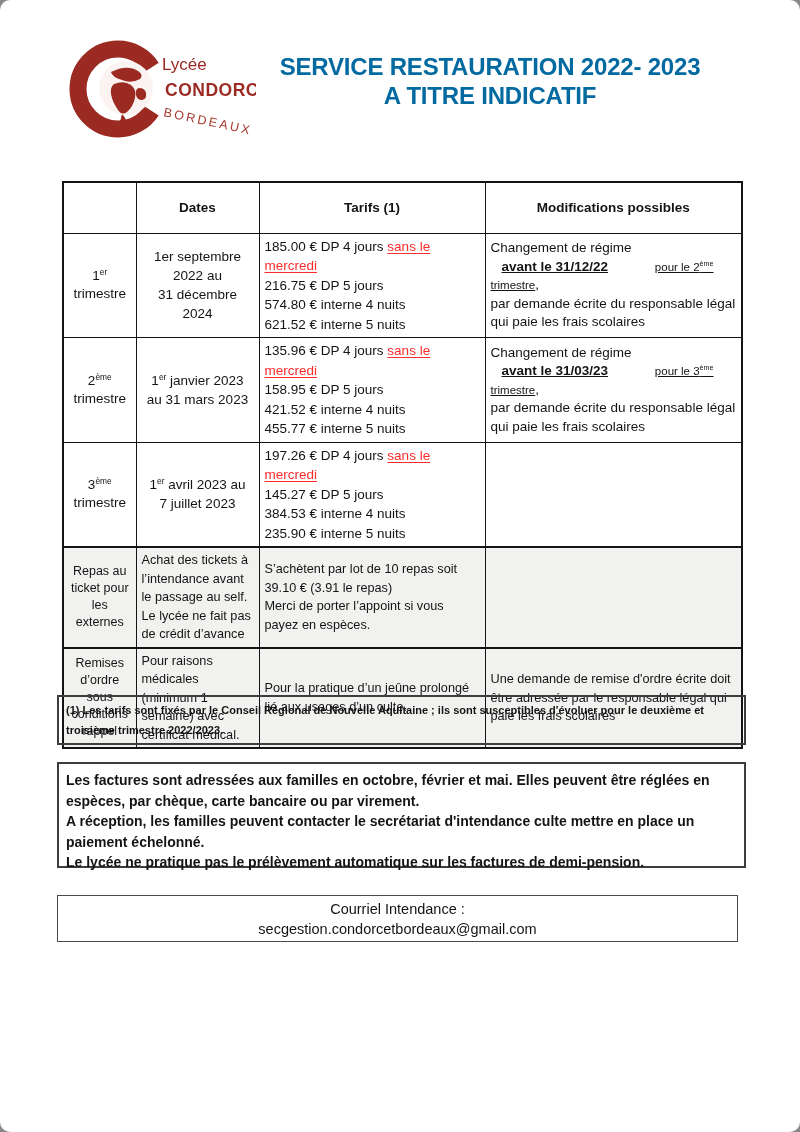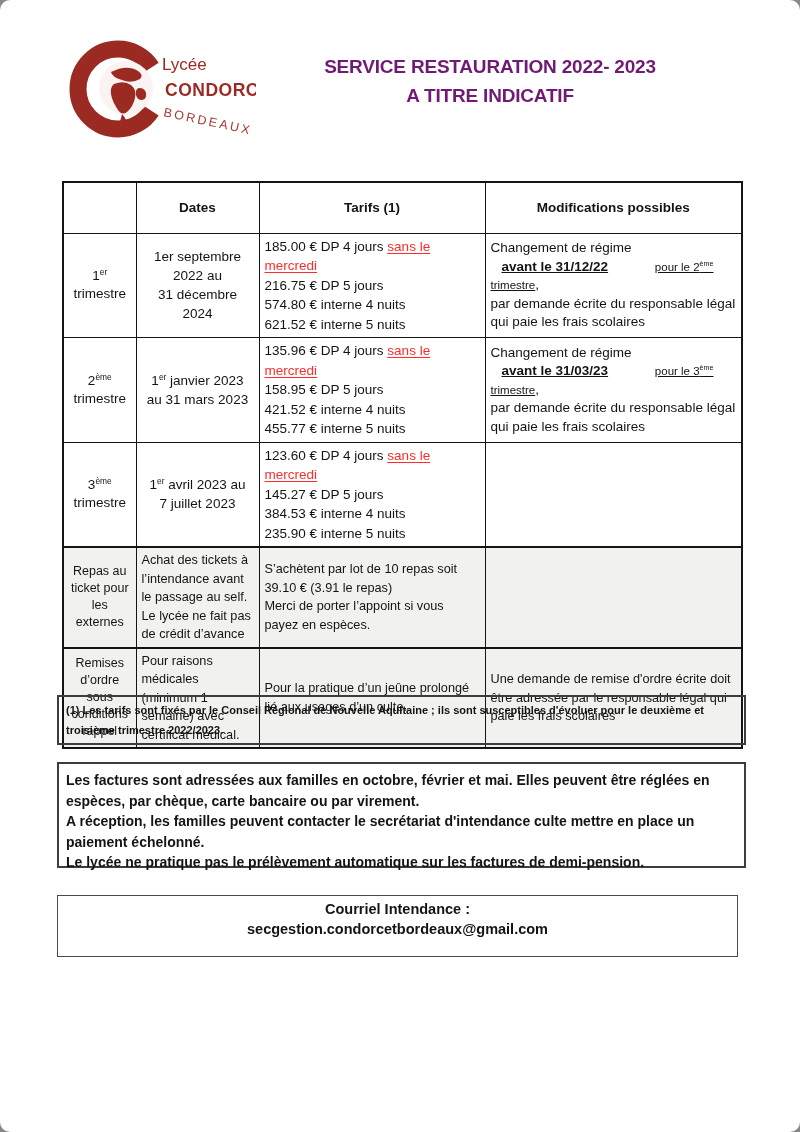--- a/index.html
+++ b/index.html
@@ -13,22 +13,22 @@
     overflow: hidden;
     border-radius: 10px;
   }
 
   
   .logo { position: absolute; left: 66px; top: 36px; width: 190px; height: 110px; }
   .logo svg { display: block; }
 
   .title-block {
     position: absolute; left: 255px; top: 52px; width: 470px;
-    text-align: center; font-weight: 700; color: #701a75;
-    font-size: 19px; line-height: 29px; letter-spacing: -0.2px;
+    text-align: center; font-weight: 700; color: #0369a1;
+    font-size: 24px; line-height: 29px; letter-spacing: -0.2px;
   }
 
   
   table.tarifs-table {
     position: absolute; left: 62px; top: 181px;
     border-collapse: collapse; table-layout: fixed;
     border: 2px solid #141414;
   }
   table.tarifs-table td, table.tarifs-table th {
     border: 1px solid #141414;
@@ -62,22 +62,22 @@
     font-weight: 700; font-size: 11px; line-height: 20px;
   }
   .note2 {
     position: absolute; left: 57px; top: 762px; width: 671px; height: 90px;
     border: 2px solid #3d3d3d; padding: 6px 7px;
     font-weight: 700; font-size: 14px; line-height: 20.5px;
   }
   .note2 p { margin: 0; }
   .contact-box {
     position: absolute; left: 57px; top: 895px; width: 679px;
-    border: 1.5px solid #4a4a4a; padding: 3px 0 17px 0;
-    text-align: center; font-weight: 700; font-size: 14.5px; line-height: 20px;
+    border: 1.5px solid #4a4a4a; padding: 3px 0 2px 0;
+    text-align: center; font-weight: 400; font-size: 14.5px; line-height: 20px;
   }
 </style>
 </head>
 <body>
 
 <div class="page">
 
   <div class="logo">
     <svg width="190" height="110" viewBox="0 0 190 110">
 
@@ -165,21 +165,21 @@
     <tr style="height:87px">
       <td class="rowlabel">
         <span>3</span><sup>ème</sup><br>
         <span>trimestre</span>
       </td>
       <td class="dates">
         <div><span>1</span><sup>er</sup><span> avril 2023 au</span></div>
         <div>7 juillet 2023</div>
       </td>
       <td class="tarifs">
-        <div><span>123.60 € DP 4 jours</span> <span class="red-note">sans le mercredi</span></div>
+        <div><span>197.26 € DP 4 jours</span> <span class="red-note">sans le mercredi</span></div>
         <div>145.27 € DP 5 jours</div>
         <div>384.53 € interne 4 nuits</div>
         <div>235.90 € interne 5 nuits</div>
       </td>
       <td class="modif"></td>
     </tr>
 
     <tr class="shade" style="height:93px">
       <td class="rowlabel">Repas au ticket pour les externes</td>
       <td class="dates">Achat des tickets à l’intendance avant le passage au self. Le lycée ne fait pas de crédit d’avance</td>

